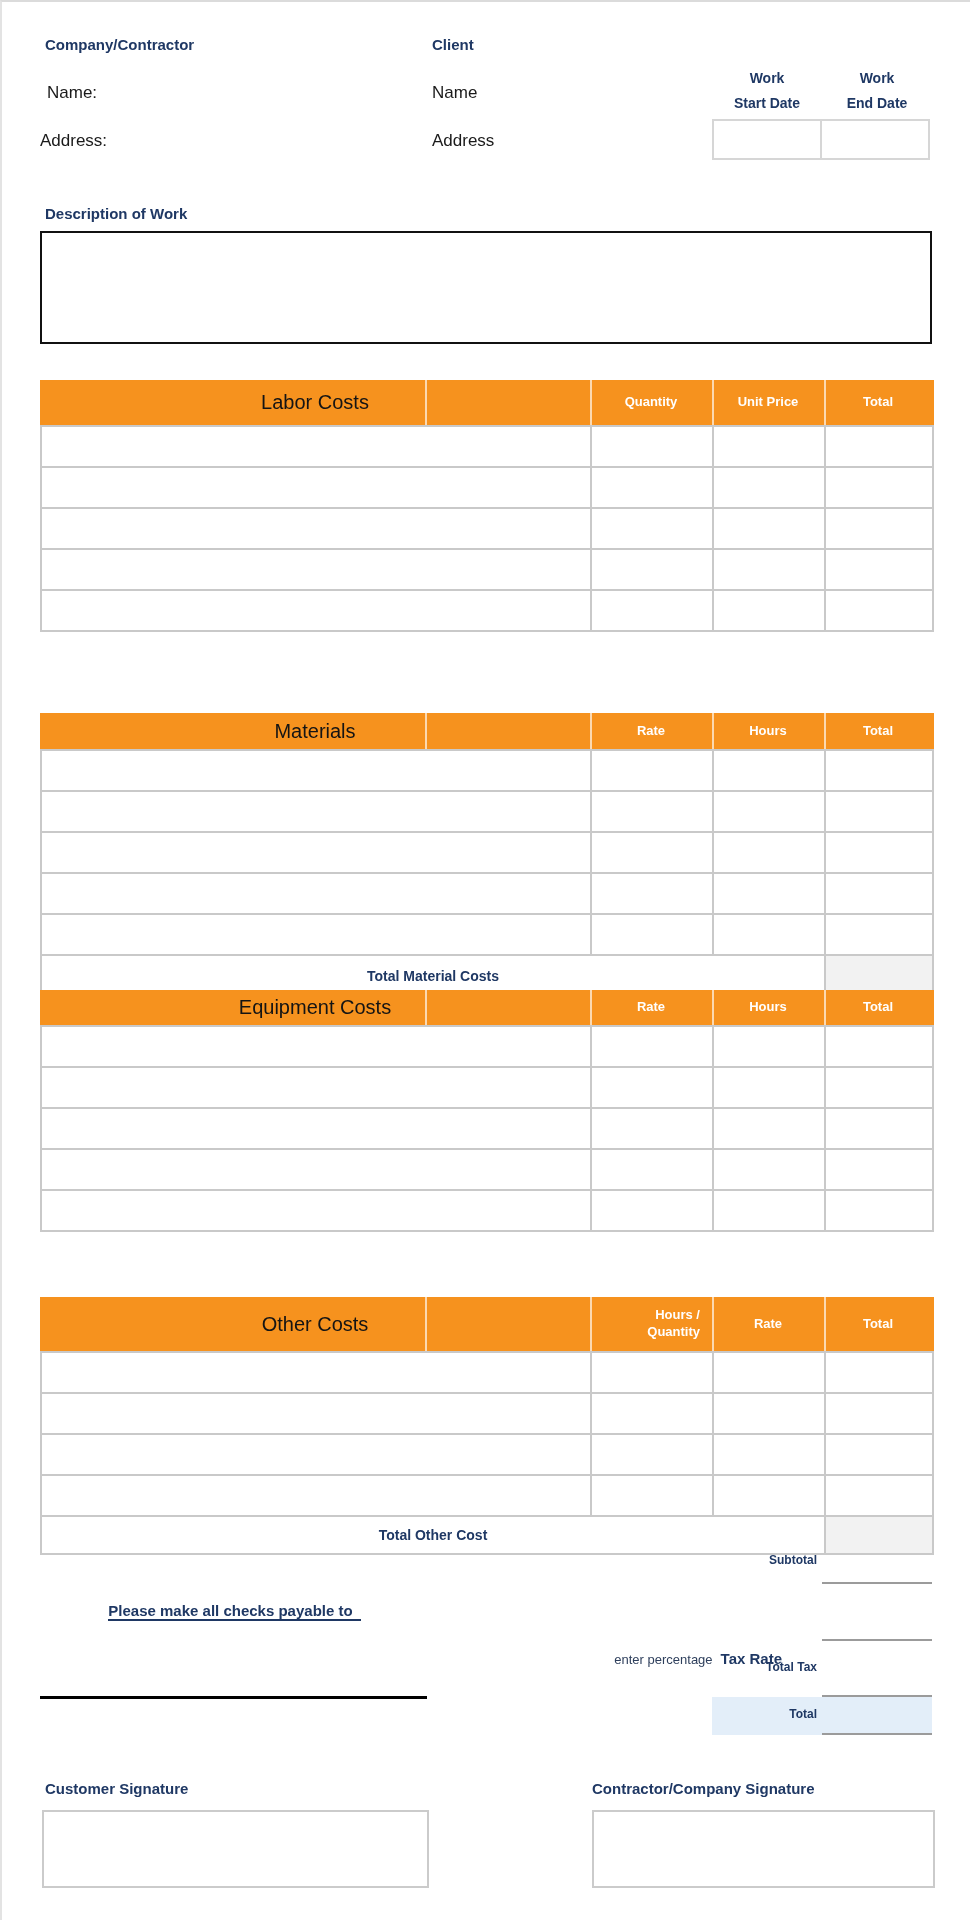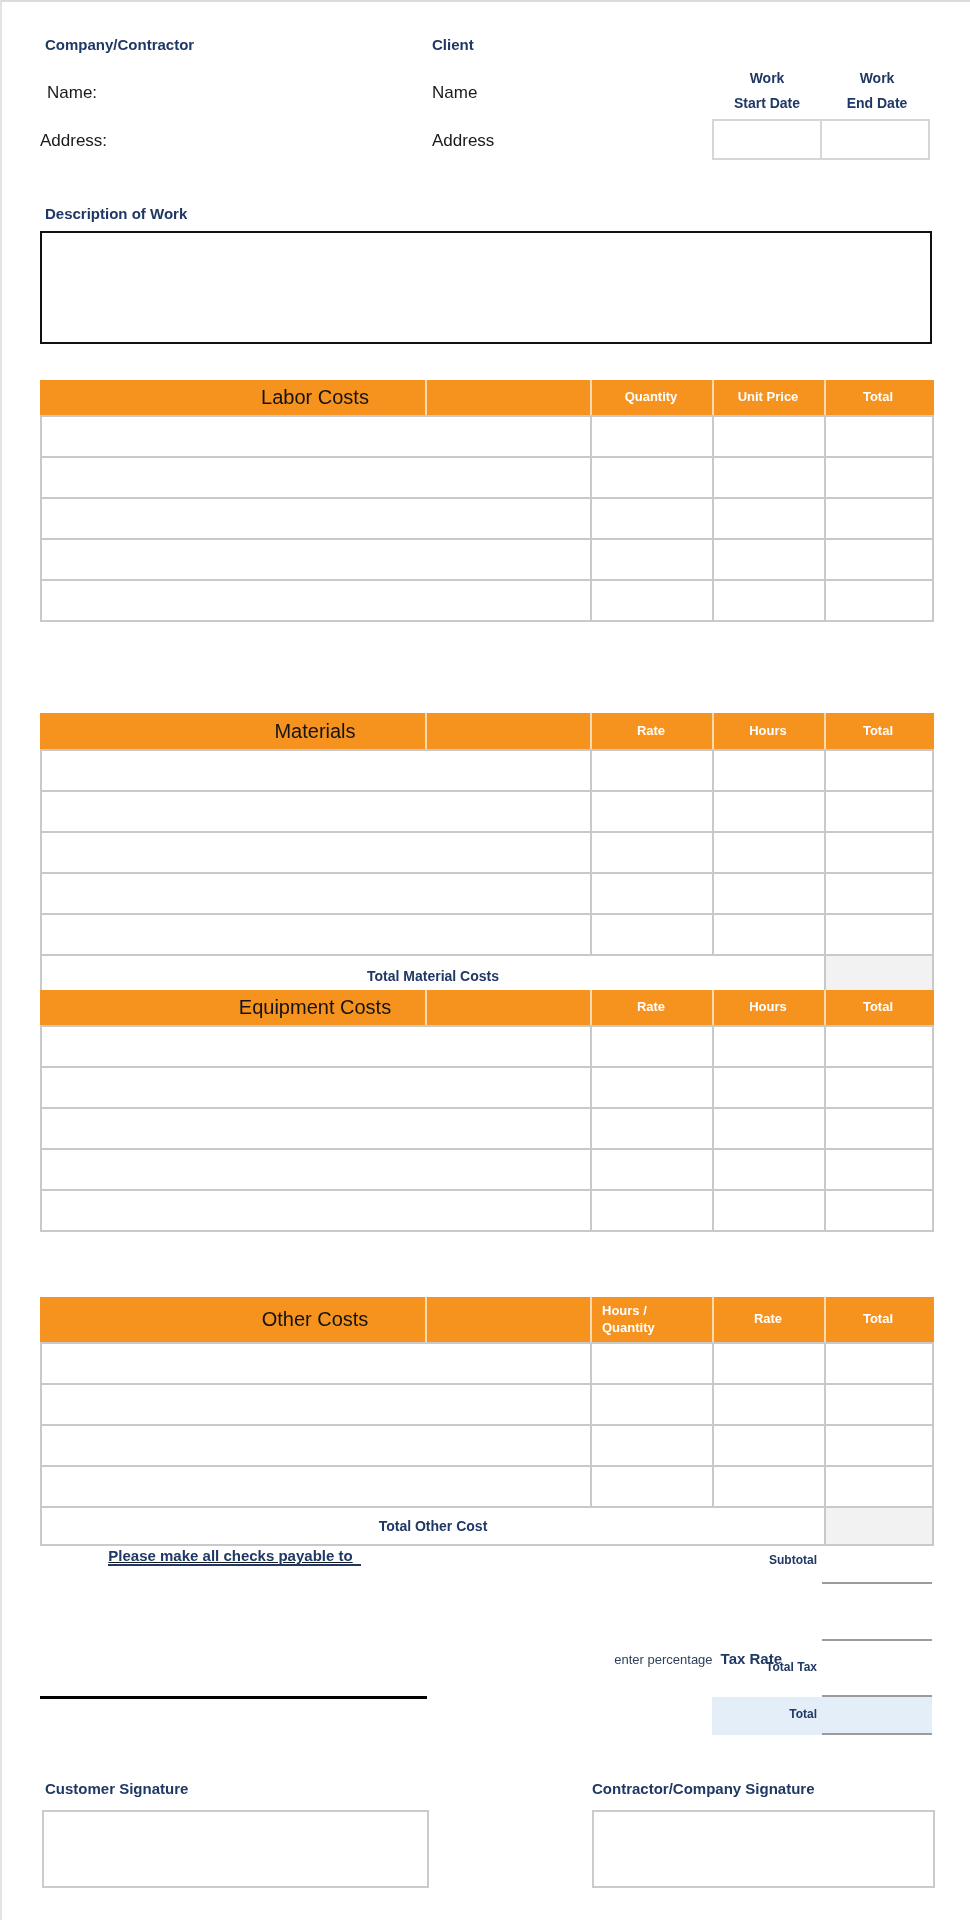--- a/index.html
+++ b/index.html
@@ -26,21 +26,21 @@
   .date-cell{width:110px;height:41px;border:2px solid #D6D6D6;box-sizing:border-box;background:#fff;}
   .date-cell+.date-cell{margin-left:-2px;}
   .desc-box{width:892px;height:113px;border:2px solid #111;box-sizing:border-box;background:#fff;}
 
   
   .cost-table{position:absolute;left:38px;width:894px;}
   .thead{position:relative;background:var(--orange);width:894px;}
   .tbl-title{position:absolute;left:0;top:0;bottom:0;width:550px;display:flex;align-items:center;justify-content:center;
     font-size:20px;color:#141414;}
   .seam{position:absolute;top:0;bottom:0;width:2px;background:rgba(255,255,255,0.65);}
-  .col-head{position:absolute;top:0;bottom:0;display:flex;align-items:center;justify-content:center;text-align:left;
+  .col-head{position:absolute;top:0;bottom:0;display:flex;align-items:center;justify-content:center;text-align:right;
     color:#fff;font-weight:bold;font-size:13px;line-height:1.3;padding:0 12px;box-sizing:border-box;}
   .tbody{border-left:2px solid var(--grid);border-top:2px solid var(--grid);width:894px;box-sizing:border-box;}
   .trow{display:flex;border-bottom:2px solid var(--grid);}
   .tcell{border-right:2px solid var(--grid);box-sizing:border-box;background:#fff;}
   .total-label-cell{display:flex;align-items:center;justify-content:center;color:var(--navy);font-weight:bold;font-size:14px;}
   .total-value-cell{background:var(--cellgray);}
 
   
   .sum-label{width:227px;text-align:right;color:var(--navy);font-weight:bold;font-size:12px;}
   .vline{height:2px;background:var(--uline);width:110px;}
@@ -77,21 +77,21 @@
   <div class="abs date-cells" style="left:710px;top:117px;">
     <div class="date-cell"></div>
     <div class="date-cell"></div>
   </div>
 
   <div class="abs navy-bold" style="left:43px;top:203px;">Description of Work</div>
   <div class="abs desc-box" style="left:38px;top:229px;"></div>
 
   <div id="tables-root">
       <div class="cost-table" style="top: 378px;">
-        <div class="thead" style="height: 35px;">
+        <div class="thead" style="height: 45px;">
           <div class="tbl-title">Labor Costs</div>
           <div class="seam" style="left: 385px;"></div>
           <div class="seam" style="left: 550px;"></div>
           <div class="seam" style="left: 672px;"></div>
           <div class="seam" style="left: 784px;"></div>
           <div class="col-head" style="left: 550px; width: 122px;">Quantity</div>
           <div class="col-head" style="left: 672px; width: 112px;">Unit Price</div>
           <div class="col-head" style="left: 784px; width: 108px;">Total</div>
         </div>
         <div class="tbody">
@@ -213,21 +213,21 @@
           </div>
           <div class="trow">
             <div class="tcell" style="width: 550px; height: 39px;"></div>
             <div class="tcell" style="width: 122px; height: 39px;"></div>
             <div class="tcell" style="width: 112px; height: 39px;"></div>
             <div class="tcell" style="width: 108px; height: 39px;"></div>
           </div>
         </div>
       </div>
       <div class="cost-table" style="top: 1295px;">
-        <div class="thead" style="height: 45px;">
+        <div class="thead" style="height: 54px;">
           <div class="tbl-title">Other Costs</div>
           <div class="seam" style="left: 385px;"></div>
           <div class="seam" style="left: 550px;"></div>
           <div class="seam" style="left: 672px;"></div>
           <div class="seam" style="left: 784px;"></div>
           <div class="col-head" style="left: 550px; width: 122px;">Hours / Quantity</div>
           <div class="col-head" style="left: 672px; width: 112px;">Rate</div>
           <div class="col-head" style="left: 784px; width: 108px;">Total</div>
         </div>
         <div class="tbody">
@@ -259,21 +259,21 @@
             <div class="tcell total-label-cell" style="width: 784px; height: 36px;">Total Other Cost</div>
             <div class="tcell total-value-cell" style="width: 108px; height: 36px;"></div>
           </div>
         </div>
       </div>
     </div>
 
   <div class="abs sum-label" style="left:588px;top:1551px;">Subtotal</div>
   <div class="abs vline" style="left:820px;top:1580px;"></div>
 
-  <div class="abs payable" style="left:38px;top:1545px;text-decoration:underline;">
+  <div class="abs payable" style="left:38px;top:1600px;">
     <span>Please make all checks payable to</span>
   </div>
 
   <div class="abs taxrow" style="left:420px;top:1612px;margin-top:36px;">
     <span class="tax-hint">enter percentage</span>
     <span class="tax-label">Tax Rate</span>
   </div>
   <div class="abs vline" style="left:820px;top:1637px;"></div>
 
   <div class="abs sum-label" style="left:588px;top:1658px;">Total Tax</div>

